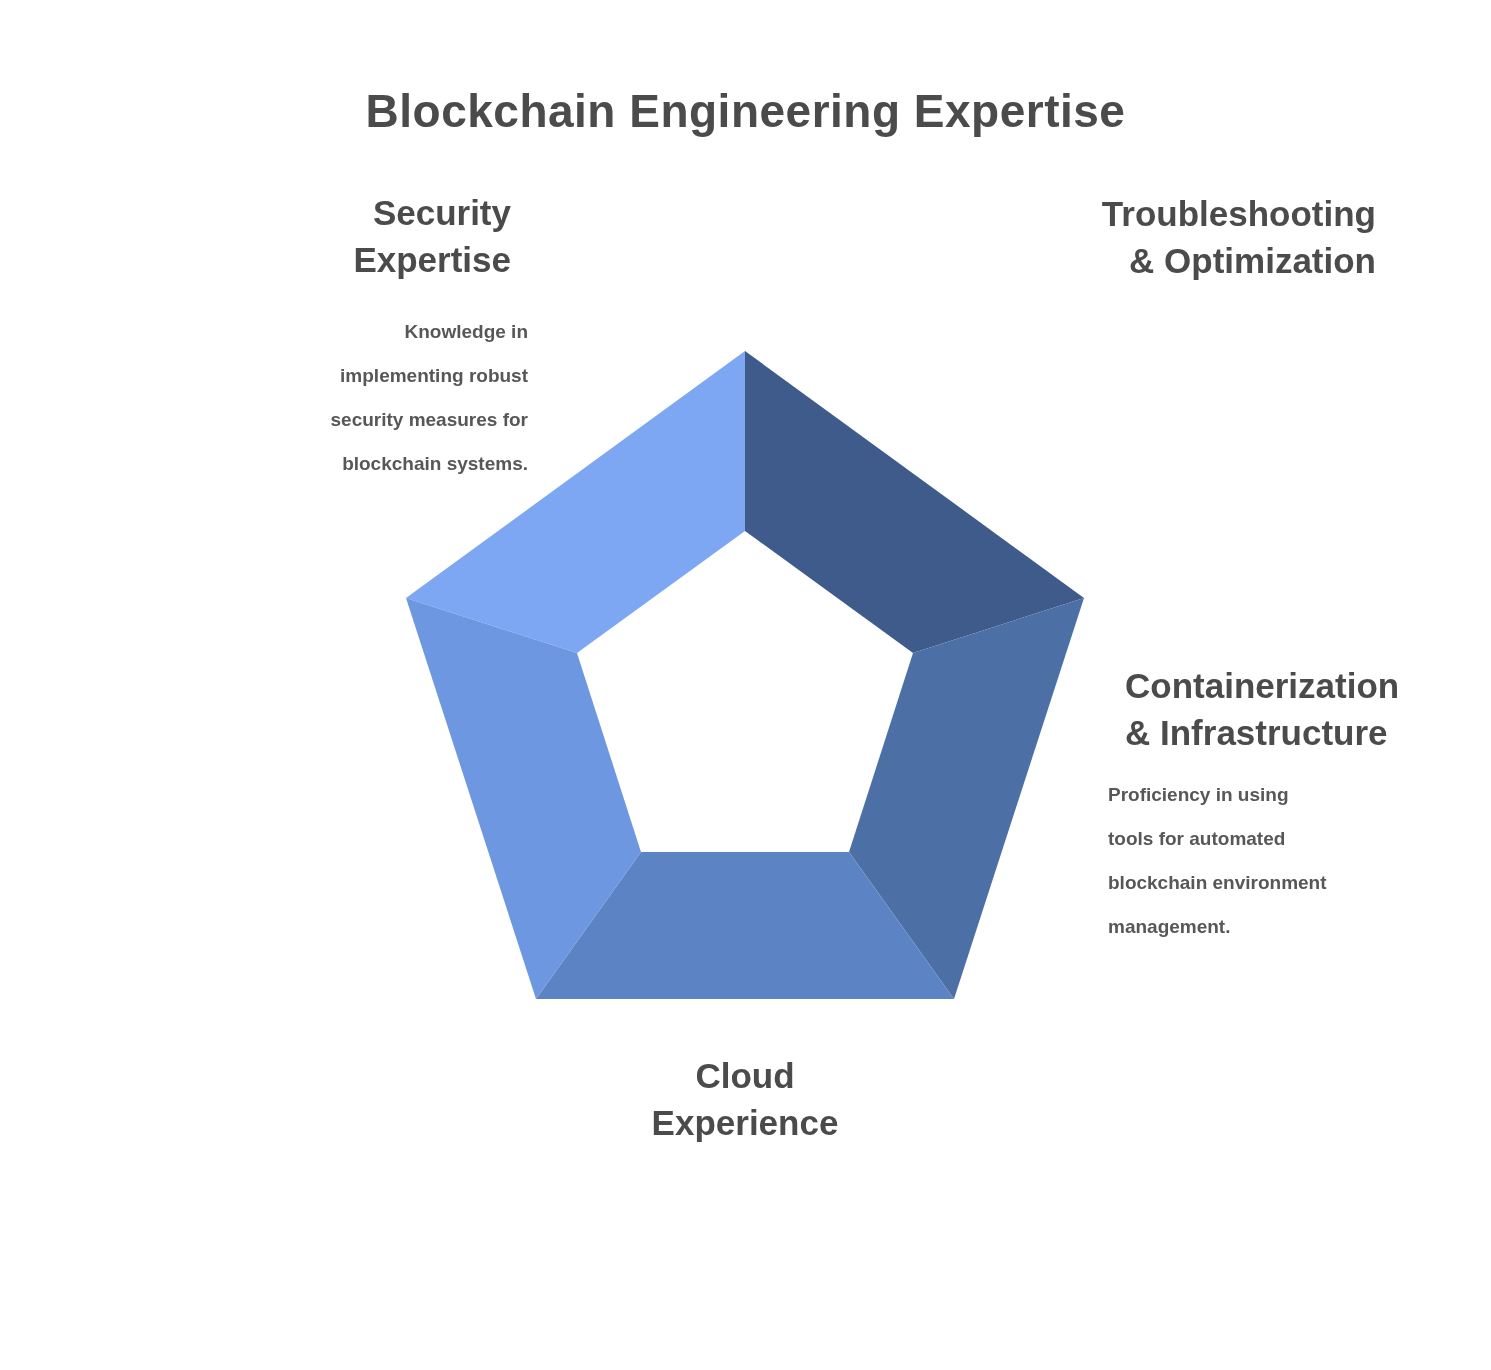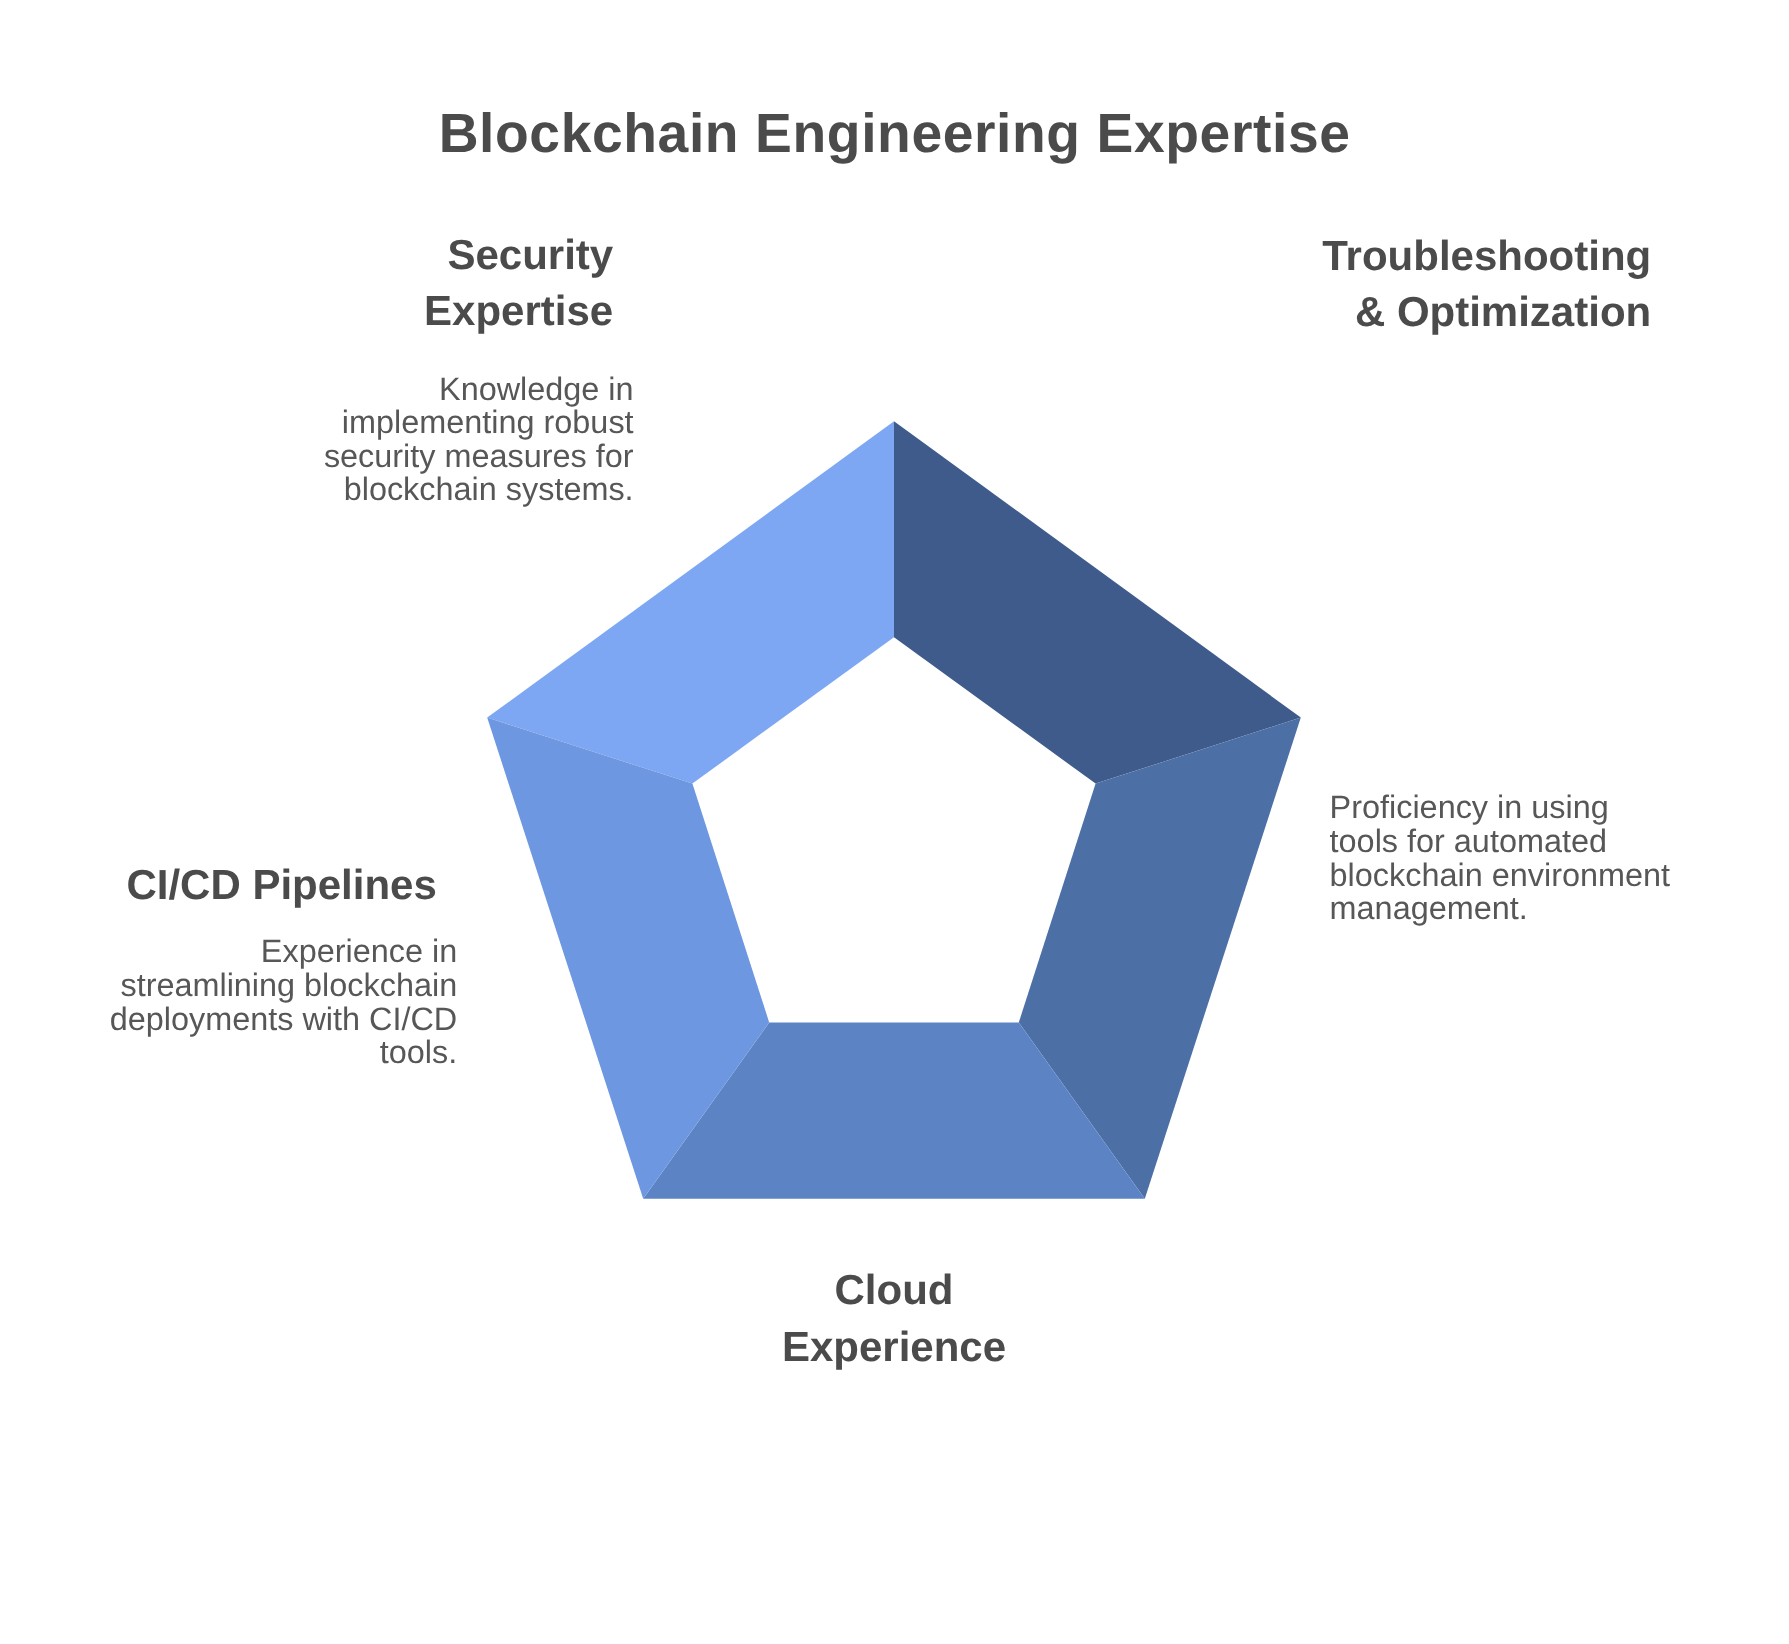--- a/index.html
+++ b/index.html
@@ -41,23 +41,23 @@
   .block h2 {
     margin: 17px;
     font-size: 35px;
     font-weight: bold;
     line-height: 47px;
     color: var(--heading, #4B4B4B);
     white-space: pre-line;
   }
   .block p {
     margin: 27px 0 0 0;
-    font-size: 27px;
-    font-weight: normal;
-    line-height: 28px;
+    font-size: 19px;
+    font-weight: bold;
+    line-height: 44px;
     color: var(--body, #575757);
     white-space: pre-line;
   }
   .block-security       { left: 128px;  top: 172px;  width: 400px; text-align: right; }
   .block-troubleshooting{ left: 963px;  top: 173px;  width: 430px; text-align: right; }
   .block-containerization{ left: 1108px; top: 645px; width: 345px; text-align: left; }
   .block-containerization p { margin-top: 14px; }
   .block-cicd           { left: 21px;   top: 697px;  width: 360px; text-align: right; }
   .block-cicd p         { margin-top: 18px; }
   .block-cloud          { left: 535px;  top: 1035px; width: 420px; text-align: center; }
@@ -85,32 +85,27 @@
 security measures for
 blockchain systems.</p>
   </section>
 
   <section class="block block-troubleshooting">
     <h2>Troubleshooting
 &amp; Optimization</h2>
   </section>
 
   <section class="block block-containerization">
+    <h2>Containerization
+&amp; Infrastructure</h2>
     <p>Proficiency in using
 tools for automated
 blockchain environment
 management.</p>
   </section>
 
-  <section class="block block-cicd">
-    <h2>CI/CD Pipelines</h2>
-    <p>Experience in
-streamlining blockchain
-deployments with CI/CD
-tools.</p>
-  </section>
 
   <section class="block block-cloud">
     <h2>Cloud
 Experience</h2>
   </section>
 
 </div>
 
 </body></html>

